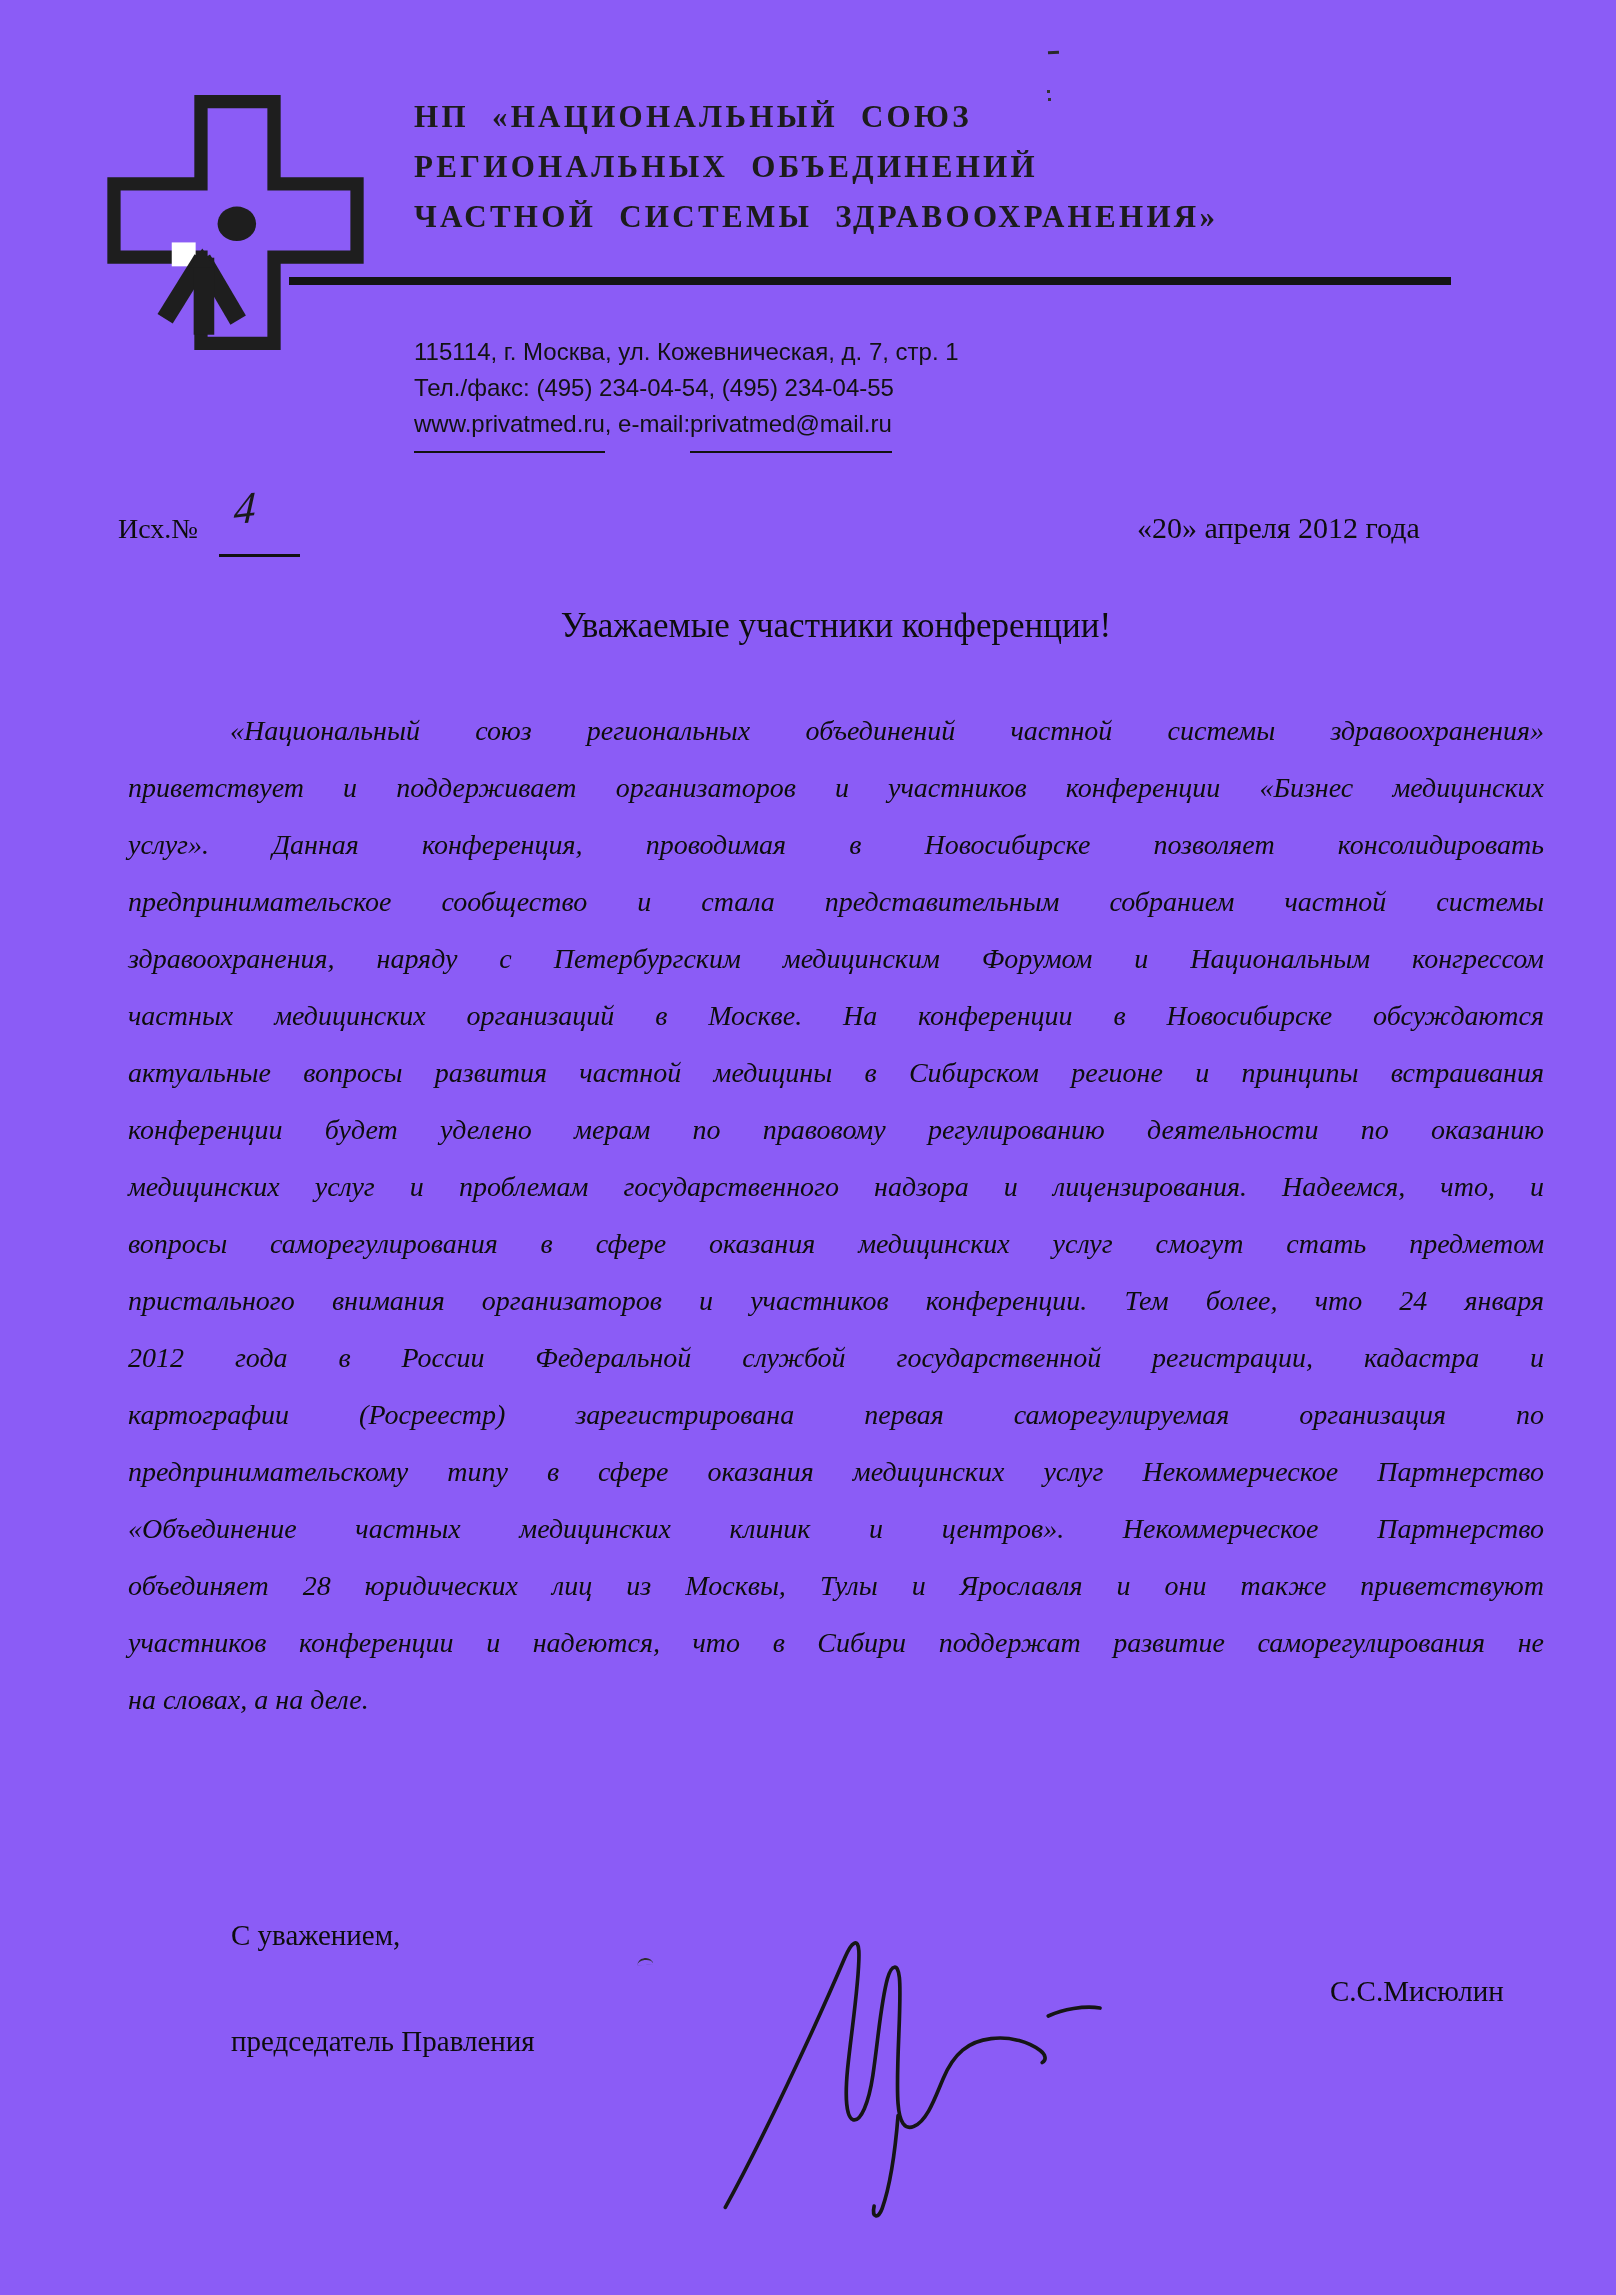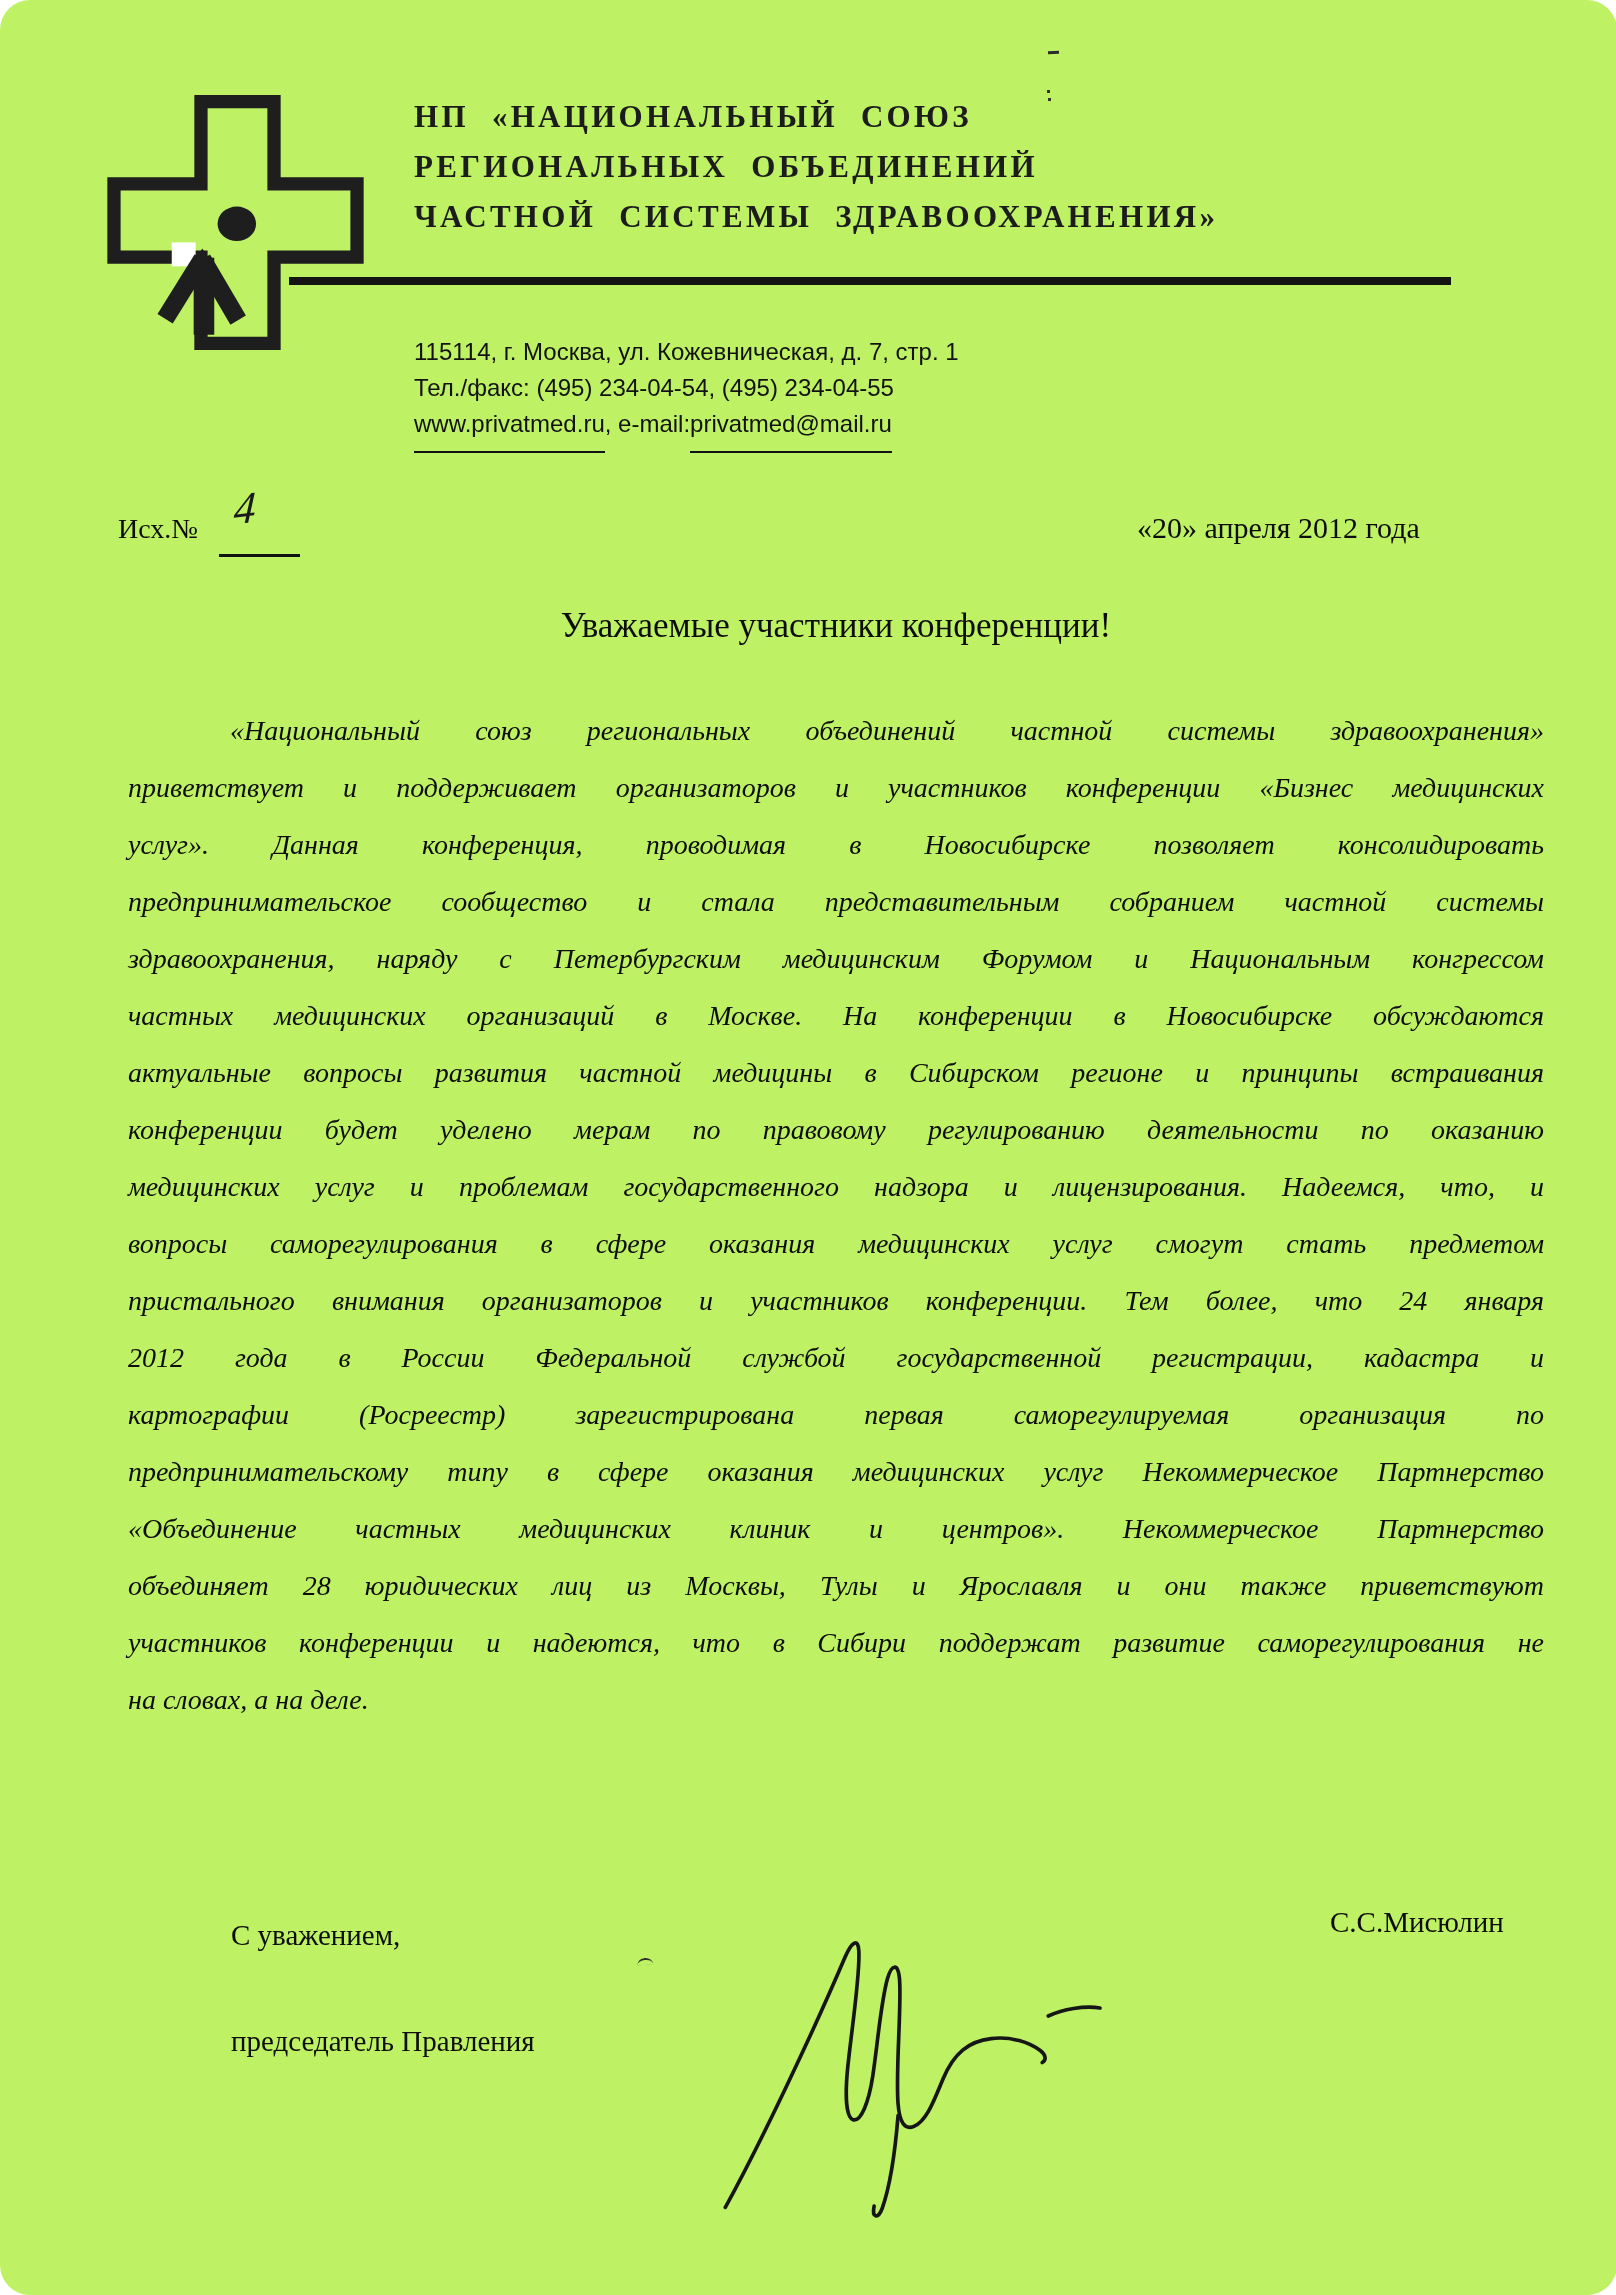--- a/index.html
+++ b/index.html
@@ -1,24 +1,23 @@
 <!DOCTYPE html>
 <html style="font-size:10.6px"><head>
 <meta charset="utf-8">
 <style>
   html,body{margin:0;padding:0;background:#ffffff;}
   #page{
     position:relative;
     width:1617px;
     height:2295px;
-    background:#bef264;
+    background:#8b5cf6;
     overflow:hidden;
     font-family:"Liberation Serif", serif;
     color:#0d0d0d;
-    border-radius:30px;
   }
   .abs{position:absolute;}
 
   
   .org-name{
     left:414px; top:92px;
     font-family:"Liberation Serif", serif;
     font-weight:bold;
     font-size:31px;
     letter-spacing:3.3px;
@@ -85,21 +84,21 @@
     text-align:justify;
     text-align-last:justify;
     white-space:nowrap;
   }
   .body-line.first{text-indent:102px;}
   .body-line.last{text-align-last:left;white-space:normal;}
 
   
   .closing-regards{left:231px; top:1919px; font-size:29px;}
   .closing-position{left:231px; top:2025px; font-size:29px; white-space:nowrap;}
-  .closing-name{left:1330px; top:1906px; font-size:29px; white-space:nowrap;}
+  .closing-name{left:1330px; top:1975px; font-size:29px; white-space:nowrap;}
 
   
   .speck-dash{left:1048px; top:51px; width:10.6px; height:3.3px; background:#2a2a2a; transform:rotate(-3deg);}
   .speck-dot1{left:1047px; top:90px; width:2.7px; height:3.3px; background:#333;}
   .speck-dot2{left:1048px; top:98px; width:2.7px; height:3.3px; background:#333;}
   .speck-tilde{left:637px; top:1958px; width:16px; height:5.3px; border-top:2px solid #2e2e2e; border-radius:50% 50% 0 0/100% 100% 0 0; transform:rotate(-6deg);}
 </style>
 </head>
 <body>
 

